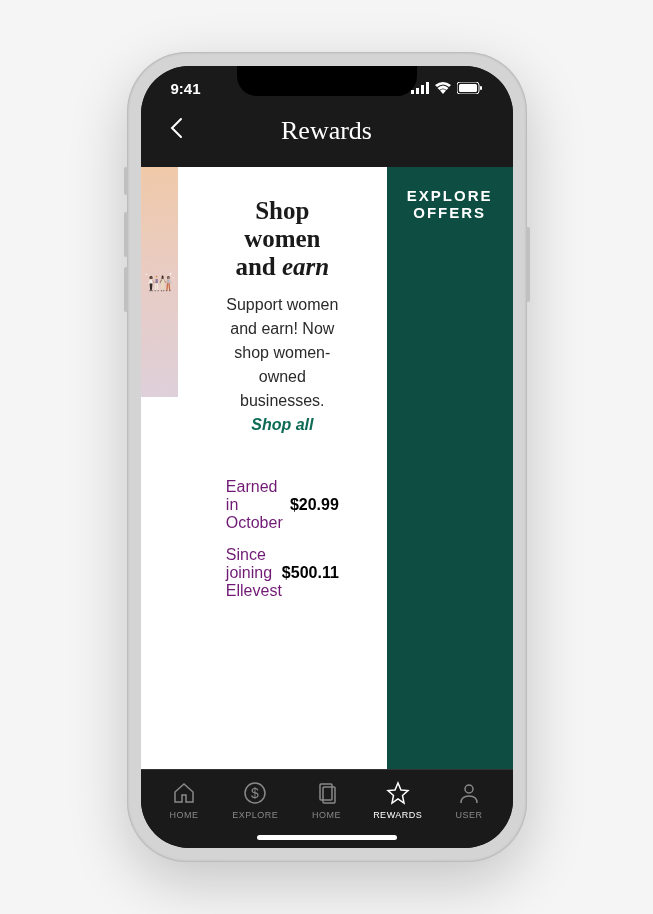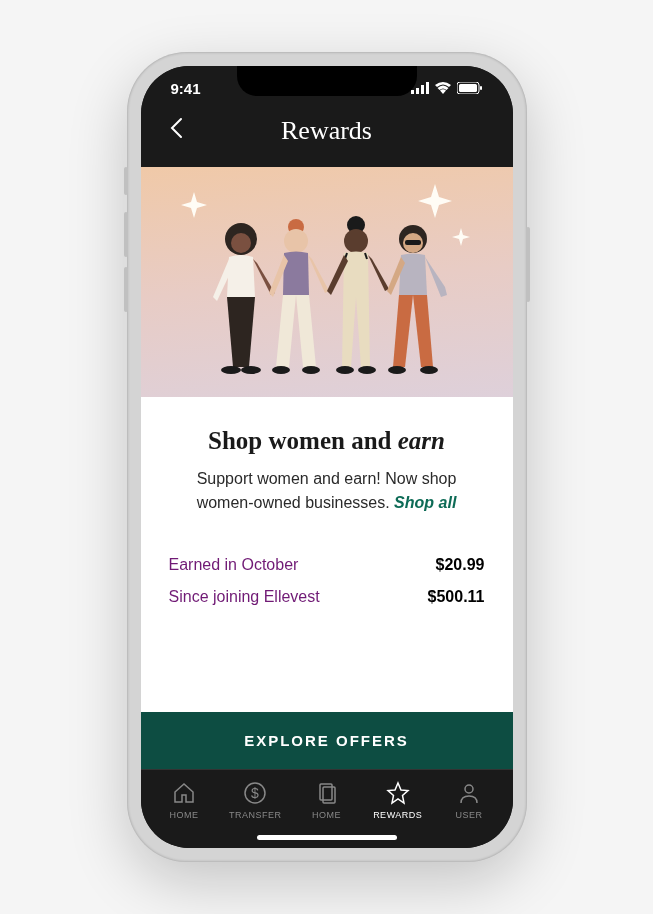--- a/index.html
+++ b/index.html
@@ -80,21 +80,22 @@
       color: #fff;
       font-size: 26px;
       font-family: Georgia, 'Times New Roman', serif;
       font-weight: 400;
     }
     .content-area {
       flex: 1;
       background: #fff;
       overflow: hidden;
       display: flex;
-      flex-direction: column;
+      flex-direction: row;
+      gap: 20px;
     }
     .hero-illustration {
       height: 230px;
       background: linear-gradient(175deg, #f0c9a8 0%, #e8ccc5 50%, #ded0da 100%);
       position: relative;
       display: flex;
       justify-content: center;
       align-items: center;
     }
     .hero-svg { width: 100%; height: 100%; }
@@ -317,21 +318,21 @@
         </span>
         <span class="tab-label">HOME</span>
       </div>
       <div class="tab-item">
         <span class="tab-icon">
           <svg width="24" height="24" viewBox="0 0 24 24">
               <circle cx="12" cy="12" r="10" fill="none" stroke="currentColor" stroke-width="1.5"></circle>
               <text x="12" y="17" text-anchor="middle" font-size="14" fill="currentColor">$</text>
             </svg>
         </span>
-        <span class="tab-label">TRANSFER</span>
+        <span class="tab-label">EXPLORE</span>
       </div>
       <div class="tab-item">
         <span class="tab-icon">
           <svg width="24" height="24" viewBox="0 0 24 24">
               <rect x="5" y="3" width="12" height="16" rx="1" fill="none" stroke="currentColor" stroke-width="1.5"></rect>
               <rect x="8" y="6" width="12" height="16" rx="1" fill="none" stroke="currentColor" stroke-width="1.5"></rect>
             </svg>
         </span>
         <span class="tab-label">HOME</span>
       </div>

